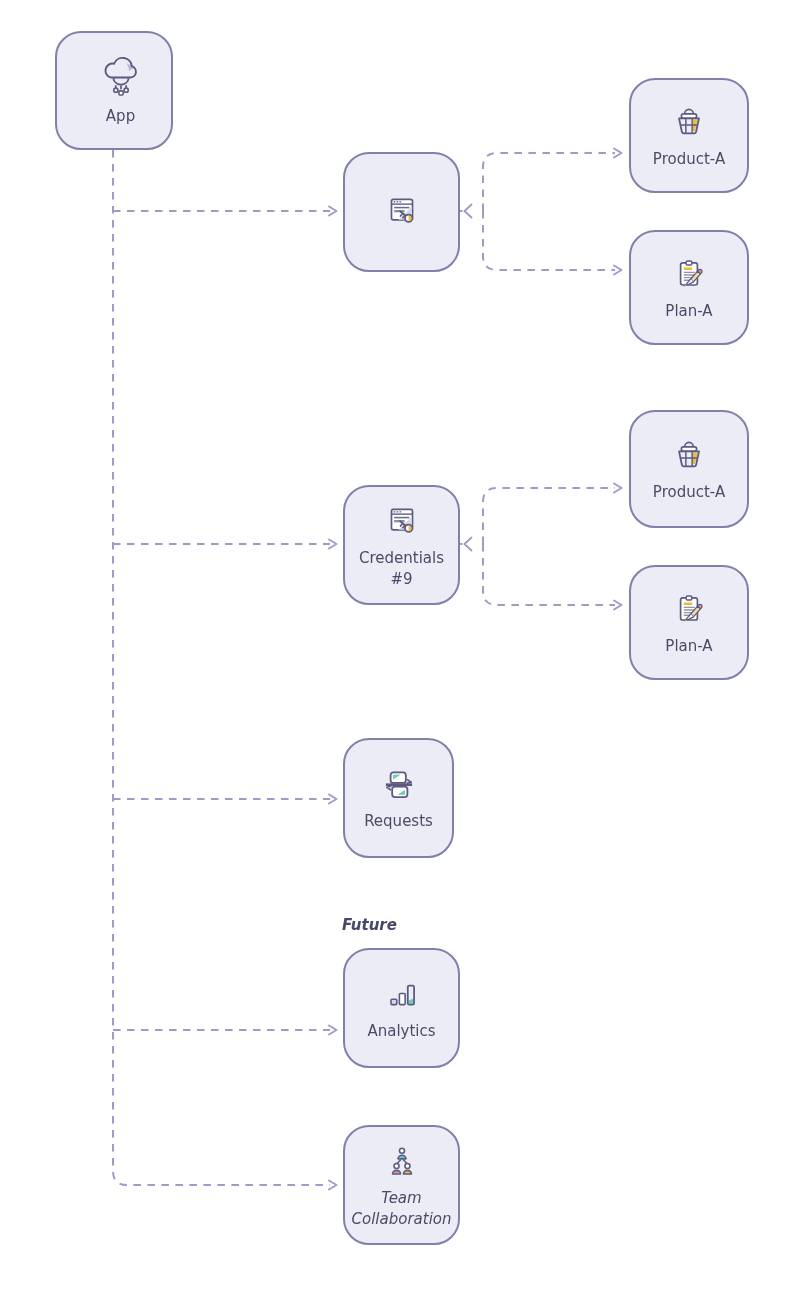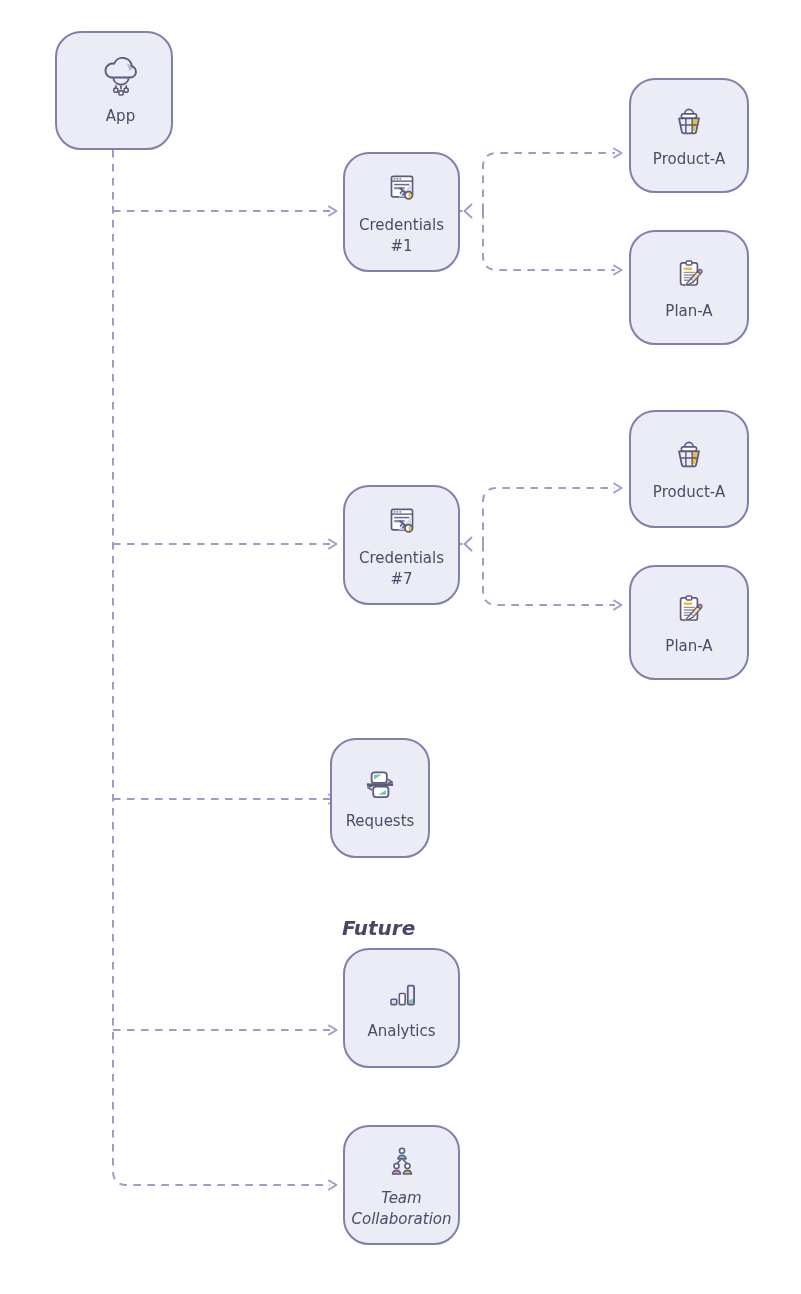--- a/index.html
+++ b/index.html
@@ -30,28 +30,28 @@
   }
   .icon{display:flex;align-items:center;justify-content:center;}
   .icon svg{display:block;}
   .n-app{left:55px;top:31px;width:118px;height:119px;padding-left:13px;}
   .n-cred1{left:343px;top:152px;width:117px;height:120px;}
   .n-prod1{left:629px;top:78px;width:120px;height:115px;}
   .n-plan1{left:629px;top:230px;width:120px;height:115px;}
   .n-cred2{left:343px;top:485px;width:117px;height:120px;}
   .n-prod2{left:629px;top:410px;width:120px;height:118px;}
   .n-plan2{left:629px;top:565px;width:120px;height:115px;}
-  .n-req{left:330px;top:738px;width:100px;height:120px;}
+  .n-req{left:343px;top:738px;width:111px;height:120px;}
   .n-ana{left:343px;top:948px;width:117px;height:120px;}
   .n-team{left:343px;top:1125px;width:117px;height:120px;font-style:italic;}
   .future-label{
     position:absolute;
     left:342px;top:916px;
     color:#474769;
-    font-size:20px;
+    font-size:15px;
     font-weight:bold;
     font-style:italic;
   }
 </style>
 </head>
 <body>
 
 <div class="canvas">
 
   <svg class="edges" viewBox="0 0 801 1294" xmlns="http://www.w3.org/2000/svg">
@@ -102,21 +102,20 @@
         <path d="M10 12.5 H30" stroke="#5b5b80" stroke-width="1.3"></path>
         <path d="M12 10.3 h1.6 M14.8 10.3 h1.6 M17.6 10.3 h1.6" stroke="#5b5b80" stroke-width="1.3"></path>
         <path d="M12.5 15.8 H27" stroke="#6b6b8f" stroke-width="1.5"></path>
         <path d="M12.5 19.2 H22.5" stroke="#8d8daa" stroke-width="2.2"></path>
         <path d="M24 24 L18.3 19.2" stroke="#5b5b80" stroke-width="1.8" stroke-linecap="round"></path>
         <path d="M20.2 21.9 l-1.7 2 M22.3 23.6 l-1.5 1.8" stroke="#5b5b80" stroke-width="1.5" stroke-linecap="round"></path>
         <circle cx="26.3" cy="26" r="3.5" fill="#fff" stroke="#5b5b80" stroke-width="1.7"></circle>
         <path d="M26.3 23.3 a2.7 2.7 0 0 1 0 5.4 z" fill="#ecbe30"></path>
       </svg>
     </span>
-    <span class="node-label">Credentials #1</span>
   </div>
 
   <div class="node n-prod1">
     <span class="icon">
       <svg width="42" height="42" viewBox="0 0 40 40">
         <path d="M15.8 11.3 a4.2 4.2 0 0 1 8.4 0" fill="none" stroke="#5b5b80" stroke-width="1.6"></path>
         <rect x="12.8" y="11.3" width="14.4" height="4.2" rx="1.9" fill="#fff" stroke="#5b5b80" stroke-width="1.6"></rect>
         <path d="M23.6 16.6 h4.6 l-2.6 11 h-2 z" fill="#ecbe30"></path>
         <path d="M10.5 15.5 L13.2 28.3 a2 2 0 0 0 2 1.6 h9.6 a2 2 0 0 0 2-1.6 L29.5 15.5 z" fill="none" stroke="#5b5b80" stroke-width="1.7" stroke-linejoin="round"></path>
         <path d="M17 15.8 V29.6 M23 15.8 V29.6 M11.5 21.8 H28.5" fill="none" stroke="#5b5b80" stroke-width="1.4"></path>
@@ -149,21 +148,21 @@
         <path d="M10 12.5 H30" stroke="#5b5b80" stroke-width="1.3"></path>
         <path d="M12 10.3 h1.6 M14.8 10.3 h1.6 M17.6 10.3 h1.6" stroke="#5b5b80" stroke-width="1.3"></path>
         <path d="M12.5 15.8 H27" stroke="#6b6b8f" stroke-width="1.5"></path>
         <path d="M12.5 19.2 H22.5" stroke="#8d8daa" stroke-width="2.2"></path>
         <path d="M24 24 L18.3 19.2" stroke="#5b5b80" stroke-width="1.8" stroke-linecap="round"></path>
         <path d="M20.2 21.9 l-1.7 2 M22.3 23.6 l-1.5 1.8" stroke="#5b5b80" stroke-width="1.5" stroke-linecap="round"></path>
         <circle cx="26.3" cy="26" r="3.5" fill="#fff" stroke="#5b5b80" stroke-width="1.7"></circle>
         <path d="M26.3 23.3 a2.7 2.7 0 0 1 0 5.4 z" fill="#ecbe30"></path>
       </svg>
     </span>
-    <span class="node-label">Credentials #7</span>
+    <span class="node-label">Credentials #9</span>
   </div>
 
   <div class="node n-prod2">
     <span class="icon">
       <svg width="42" height="42" viewBox="0 0 40 40">
         <path d="M15.8 11.3 a4.2 4.2 0 0 1 8.4 0" fill="none" stroke="#5b5b80" stroke-width="1.6"></path>
         <rect x="12.8" y="11.3" width="14.4" height="4.2" rx="1.9" fill="#fff" stroke="#5b5b80" stroke-width="1.6"></rect>
         <path d="M23.6 16.6 h4.6 l-2.6 11 h-2 z" fill="#ecbe30"></path>
         <path d="M10.5 15.5 L13.2 28.3 a2 2 0 0 0 2 1.6 h9.6 a2 2 0 0 0 2-1.6 L29.5 15.5 z" fill="none" stroke="#5b5b80" stroke-width="1.7" stroke-linejoin="round"></path>
         <path d="M17 15.8 V29.6 M23 15.8 V29.6 M11.5 21.8 H28.5" fill="none" stroke="#5b5b80" stroke-width="1.4"></path>

